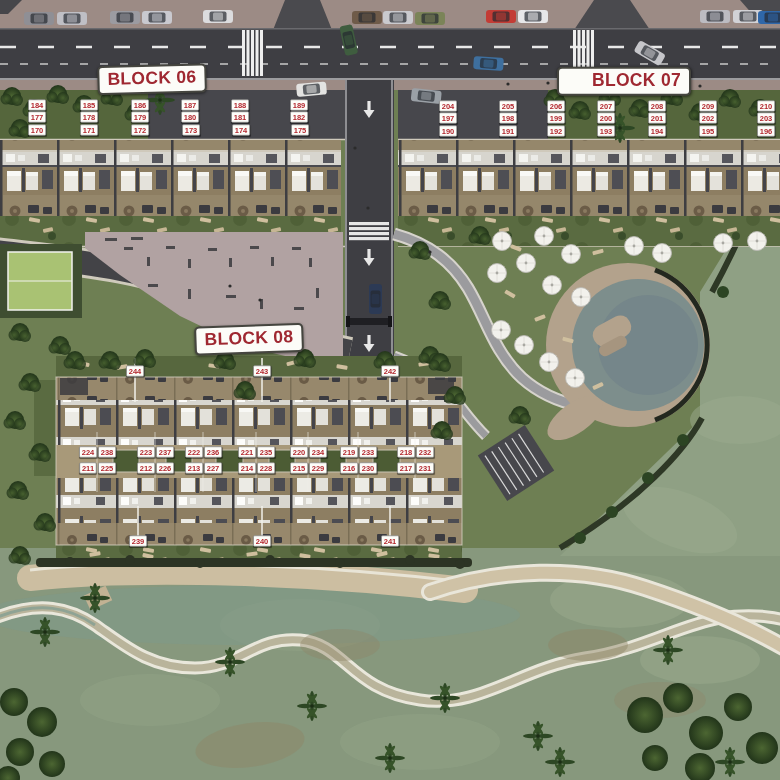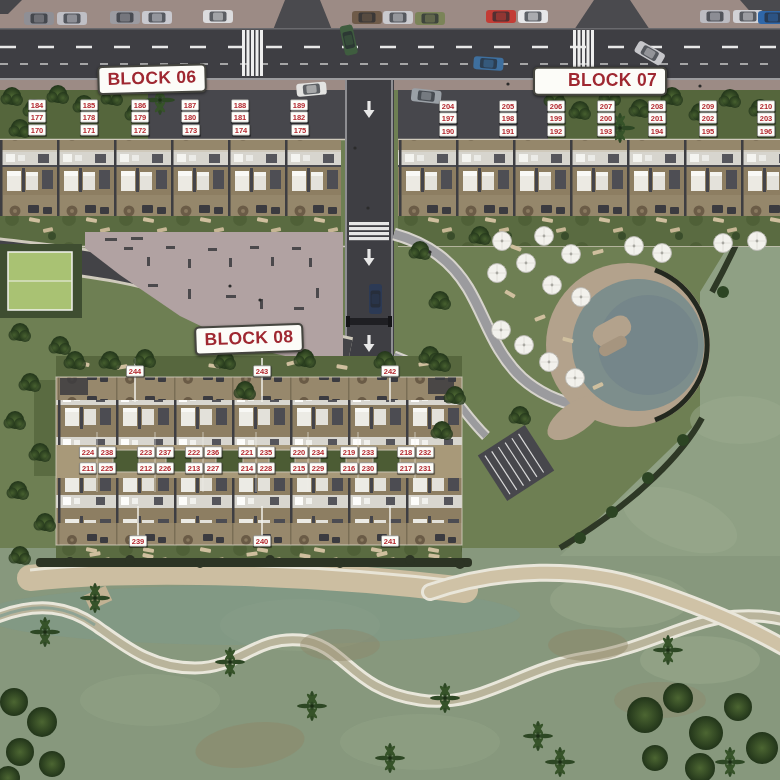--- a/index.html
+++ b/index.html
@@ -475,21 +475,21 @@
         <circle cx="368" cy="208" r="1.6"></circle>
   <circle cx="355" cy="148" r="1.6"></circle>
         <circle cx="230" cy="286" r="1.6"></circle>
         <circle cx="260" cy="300" r="1.6"></circle>
   <circle cx="430" cy="252" r="1.6"></circle>
 </g>
 </svg>
 
 <div id="labels">
   <div class="sign" id="sign-0" style="left: 152px; top: 79px; transform: translate(-50%, -50%) rotate(-1.5deg);">BLOCK 06</div>
-  <div class="sign" id="sign-1" style="left: 600px; top: 81px; transform: translate(-50%, -50%) rotate(0deg); padding-left: 33px;">BLOCK 07</div>
+  <div class="sign" id="sign-1" style="left: 624px; top: 81px; transform: translate(-50%, -50%) rotate(0deg); padding-left: 33px;">BLOCK 07</div>
   <div class="sign" id="sign-2" style="left: 249px; top: 339px; transform: translate(-50%, -50%) rotate(-2deg);">BLOCK 08</div>
 <div class="plate" style="left: 37px; top: 105px;">184</div>
       <div class="plate" style="left: 89px; top: 105px;">185</div>
       <div class="plate" style="left: 140px; top: 105px;">186</div>
       <div class="plate" style="left: 190px; top: 105px;">187</div>
       <div class="plate" style="left: 240px; top: 105px;">188</div>
       <div class="plate" style="left: 299px; top: 105px;">189</div>
       <div class="plate" style="left: 37px; top: 117px;">177</div>
       <div class="plate" style="left: 89px; top: 117px;">178</div>
       <div class="plate" style="left: 140px; top: 117px;">179</div>

